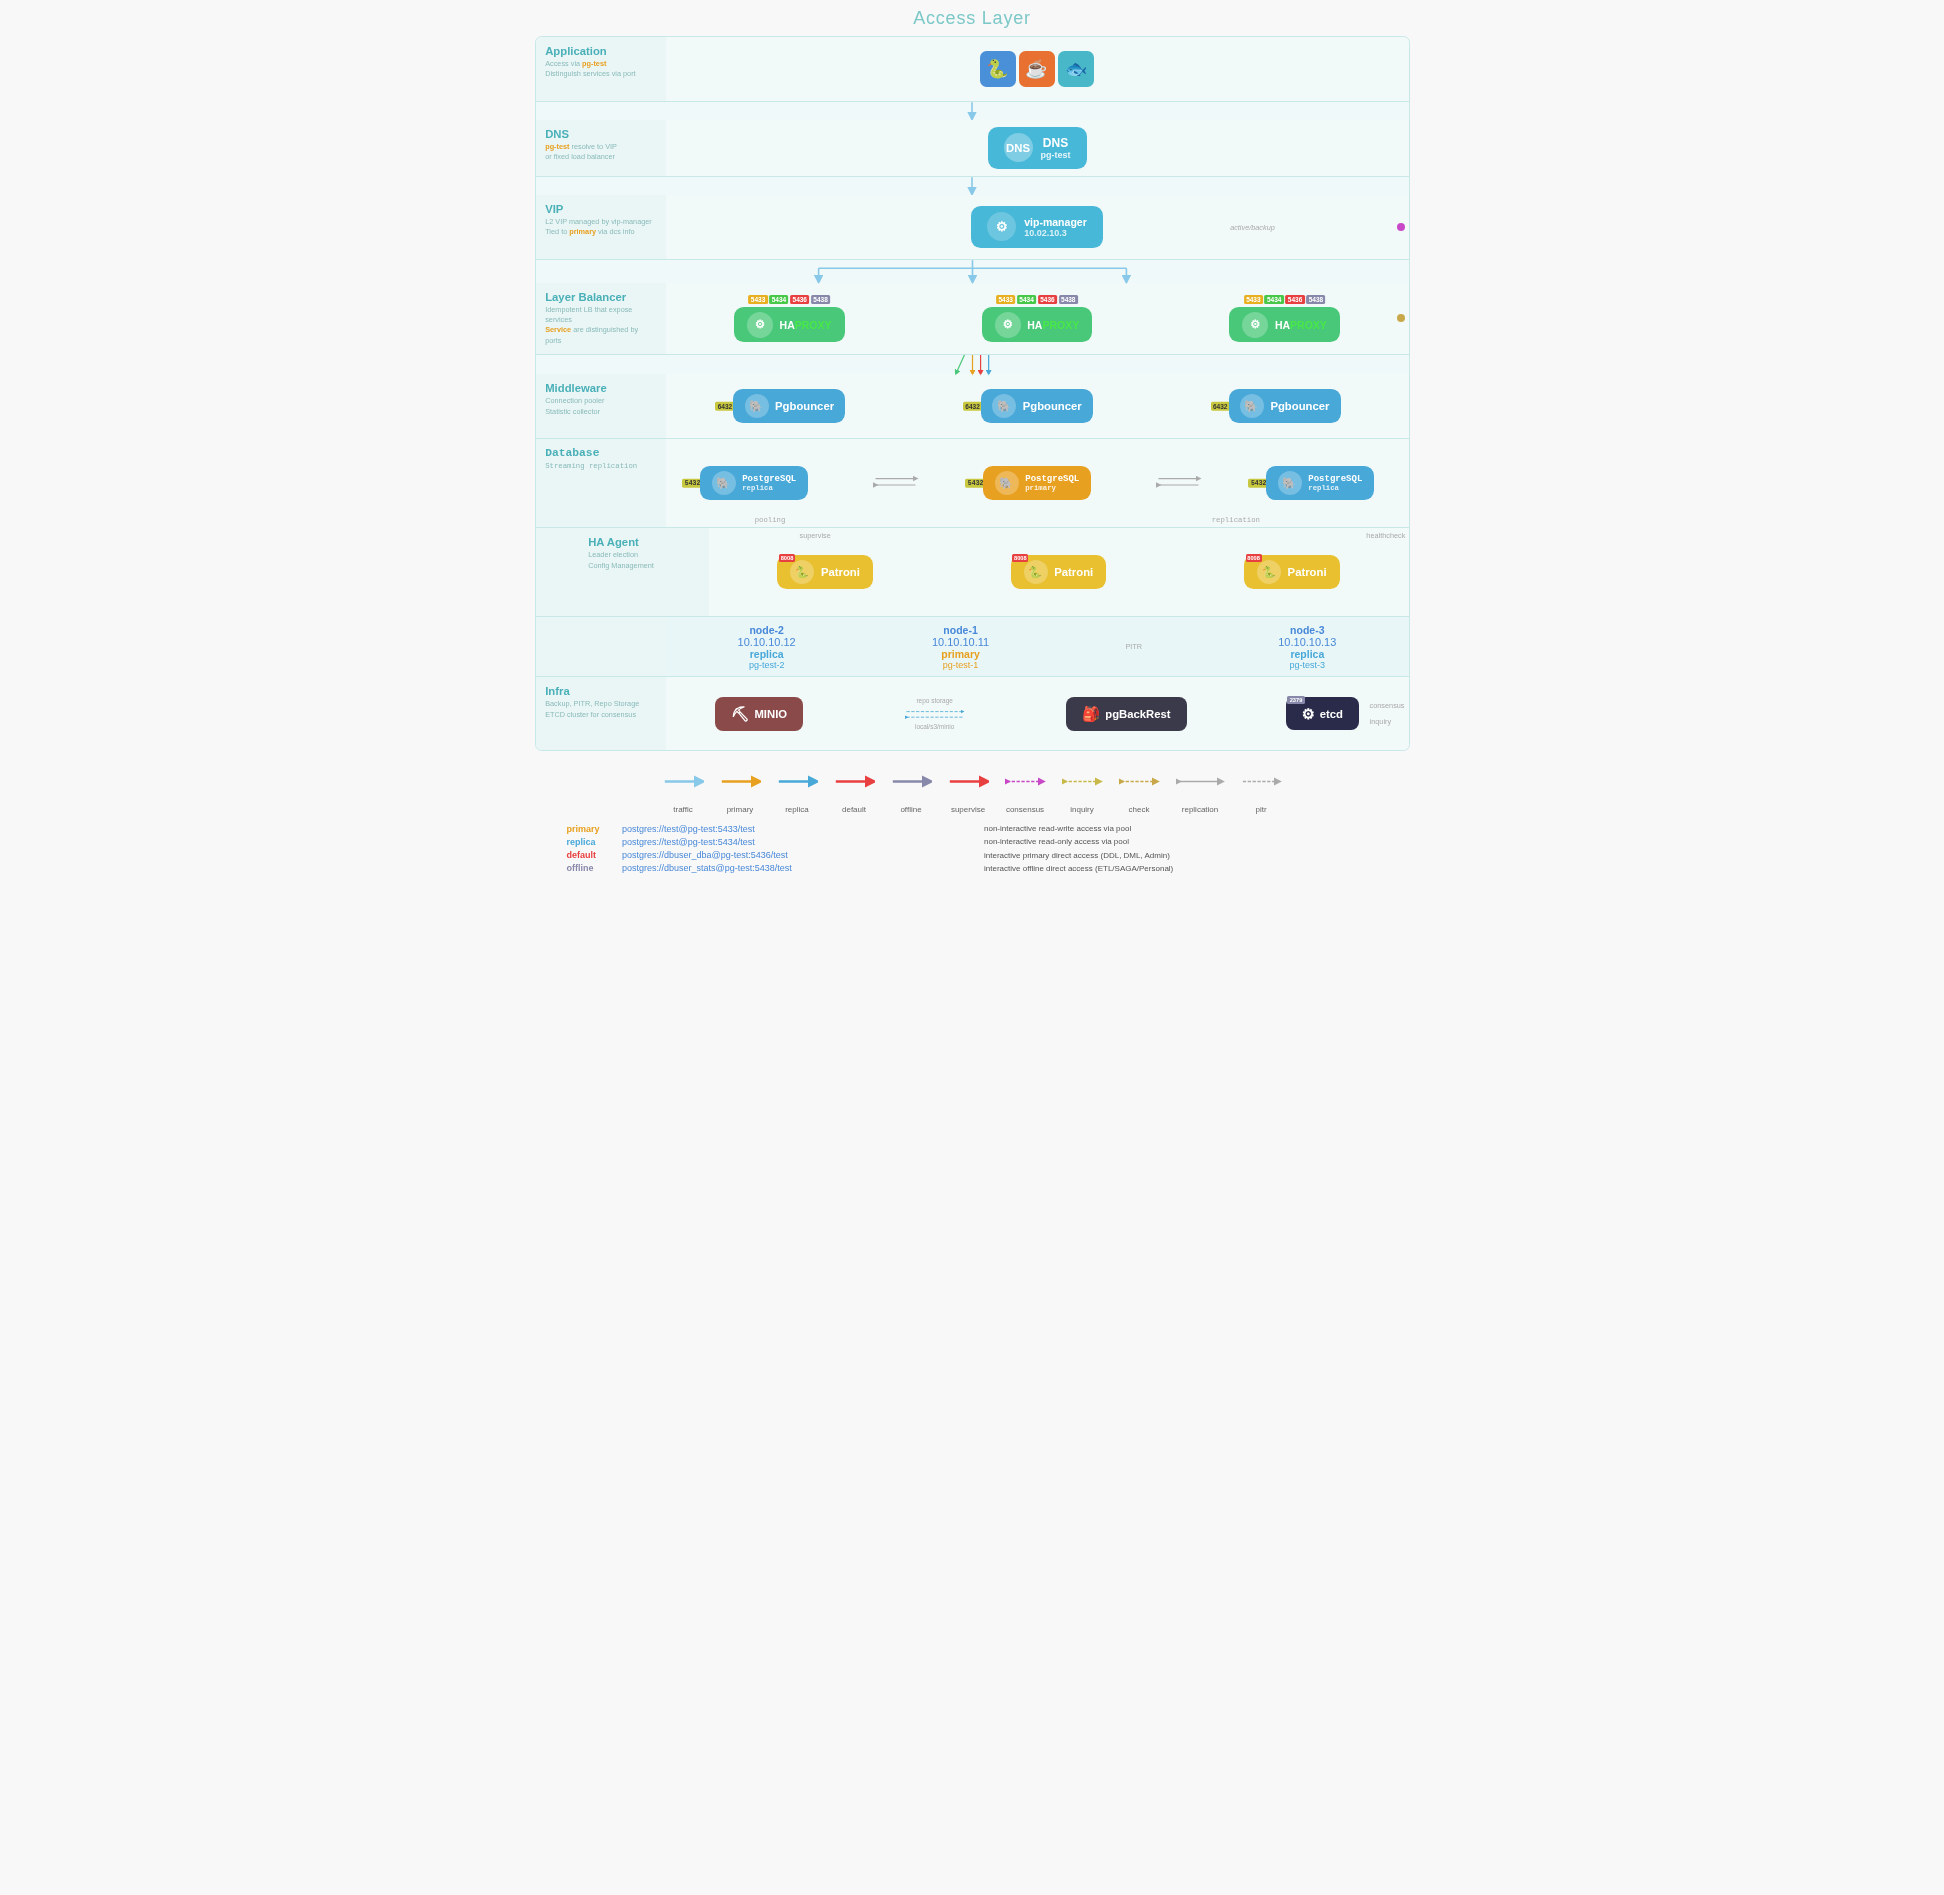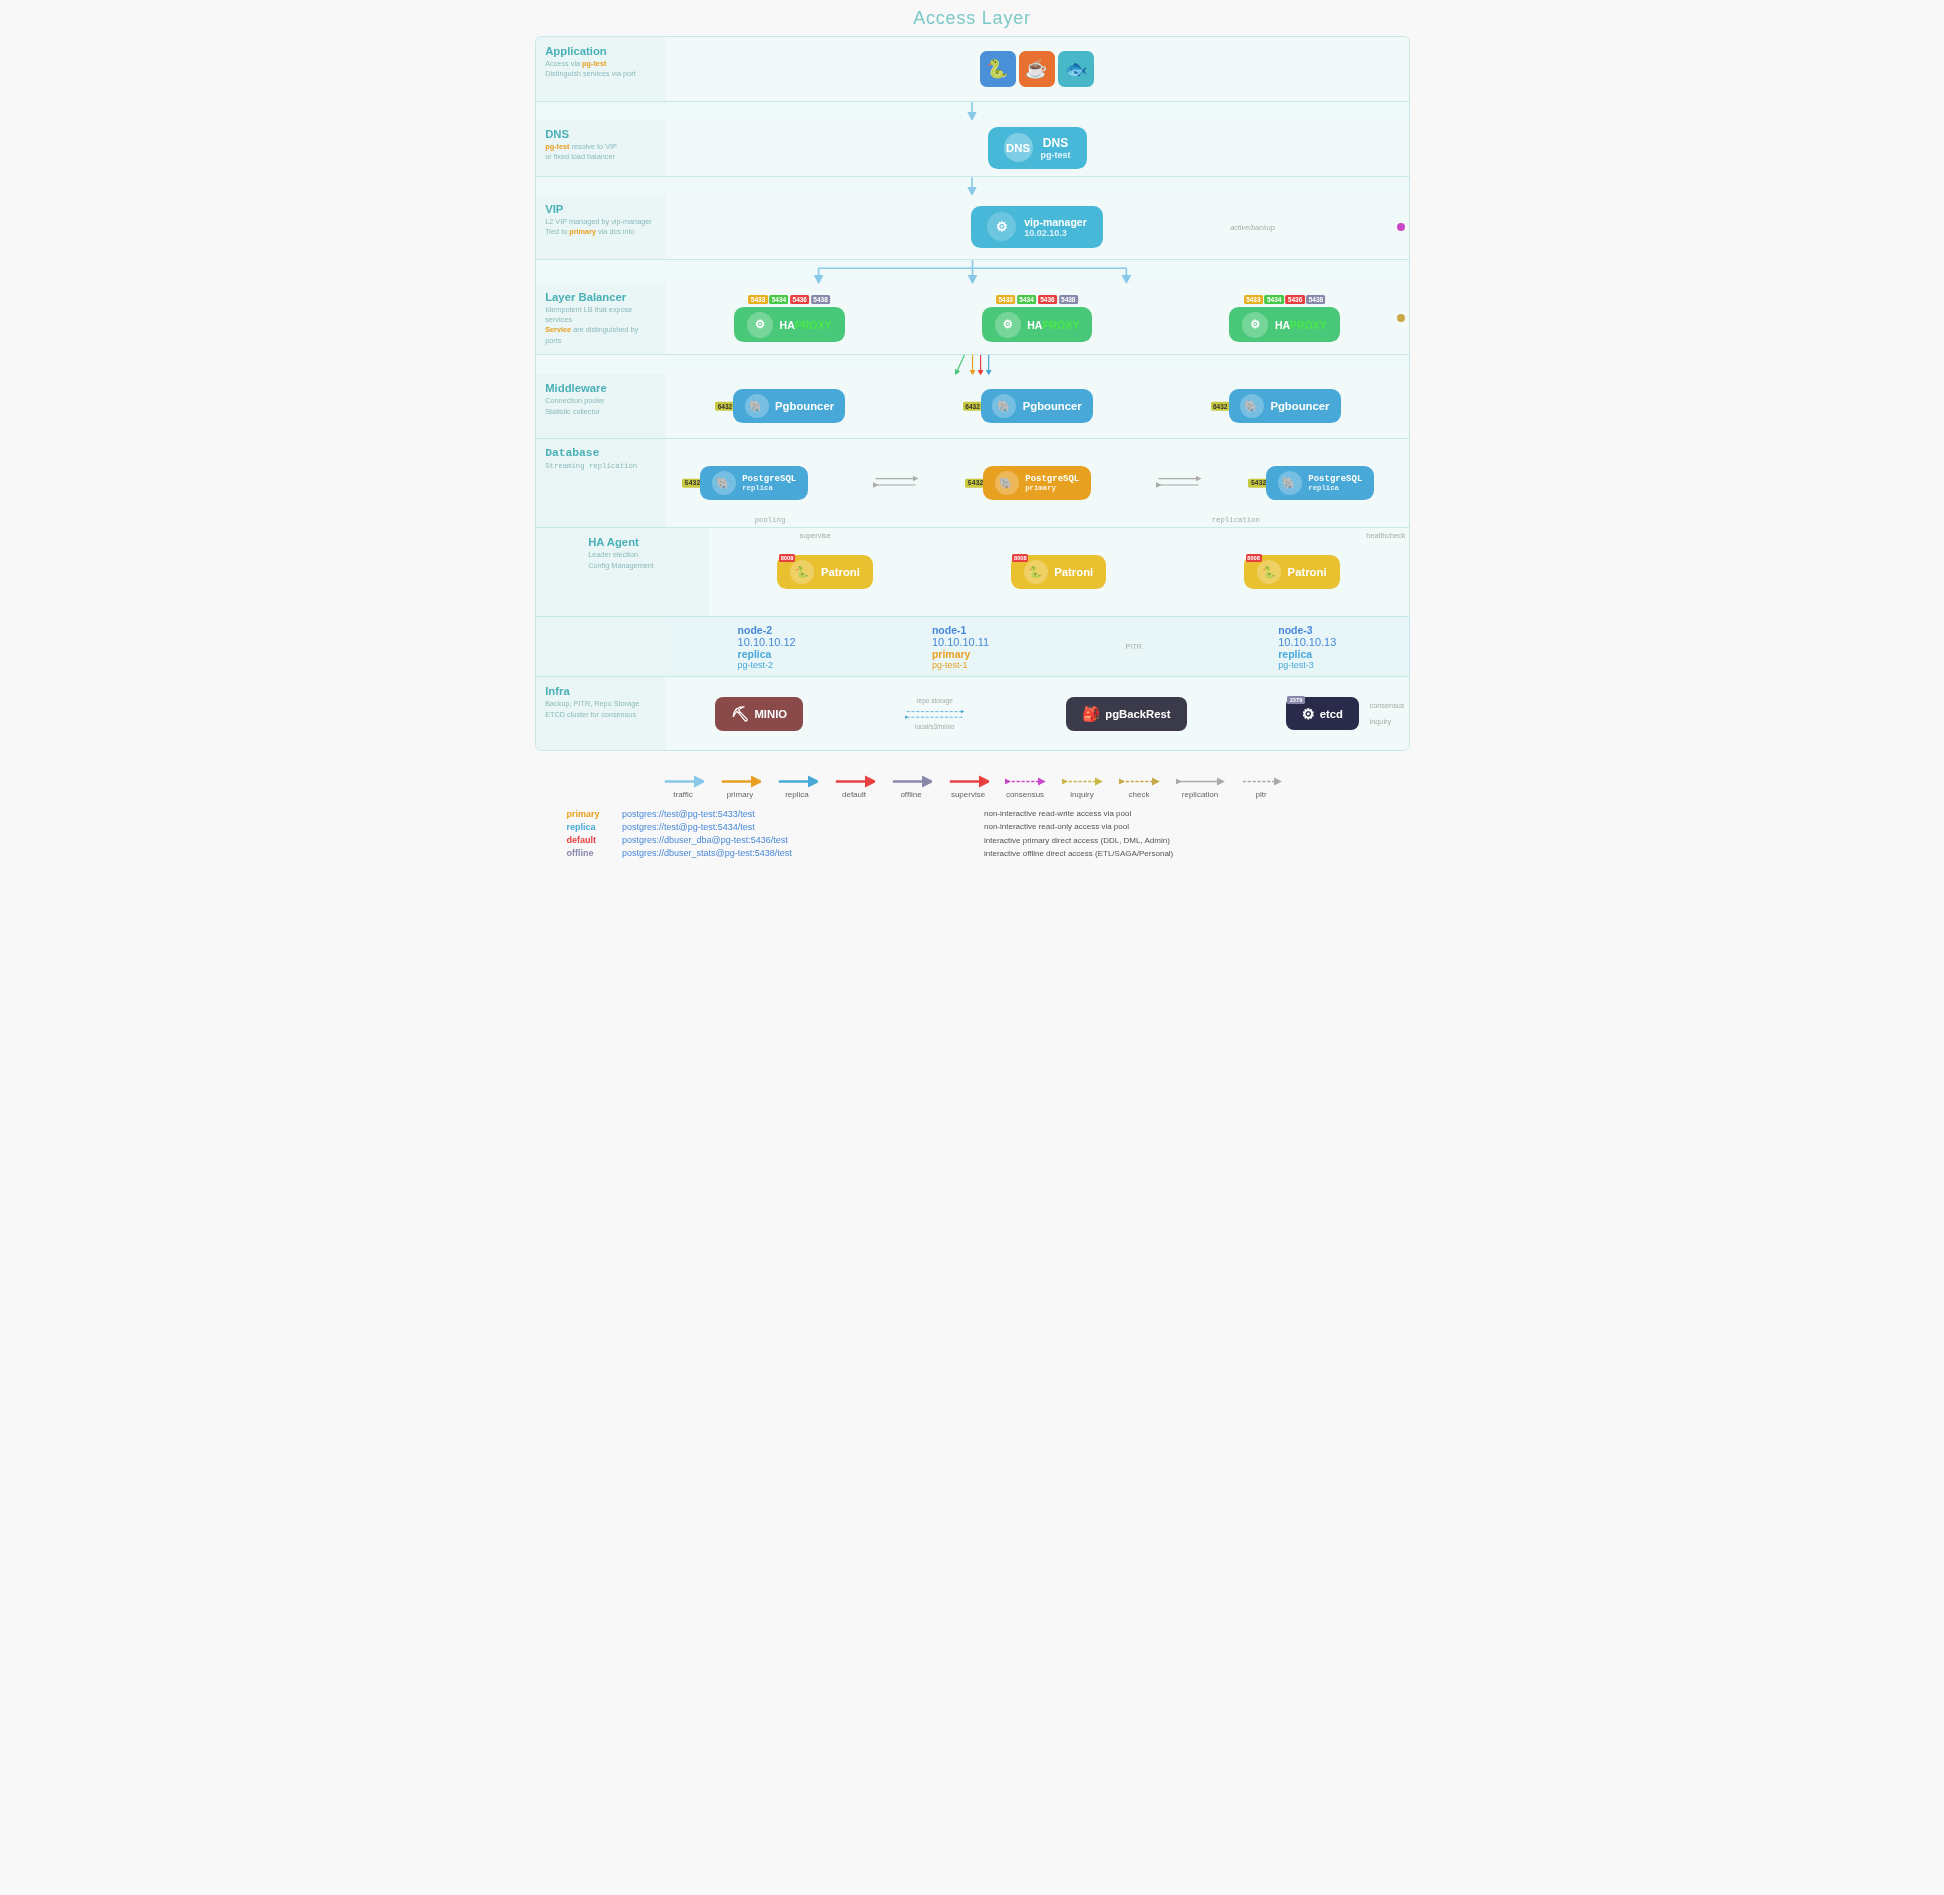--- a/index.html
+++ b/index.html
@@ -282,20 +282,21 @@
     }
 
     
     .nodes-row {
       display: flex;
       gap: 8px;
       width: 100%;
       justify-content: space-around;
     }
     .node-info {
+      text-align: center;
     }
     .node-name { color: #4888d8; font-size: 10.5px; font-weight: 600; }
     .node-ip { color: #4888d8; font-size: 11px; }
     .node-role-primary { color: #e8a020; font-size: 10.5px; font-weight: 600; }
     .node-role-replica { color: #48a8d8; font-size: 10.5px; font-weight: 600; }
     .node-pgname { color: #e8a020; font-size: 9px; }
     .node-pgname-replica { color: #48a8d8; font-size: 9px; }
 
     
     .infra-row {
@@ -360,21 +361,21 @@
       gap: 16px;
       align-items: center;
       justify-content: center;
       margin-bottom: 9.7px;
       flex-wrap: wrap;
     }
     .legend-item {
       display: flex;
       flex-direction: column;
       align-items: center;
-      gap: 2px;
+      gap: 17px;
     }
     .legend-label {
       font-size: 8px;
       color: #666;
     }
     .legend-table {
       display: grid;
       grid-template-columns: 1fr 1fr;
       gap: 3.2px 24px;
       margin-top: 6.5px;

